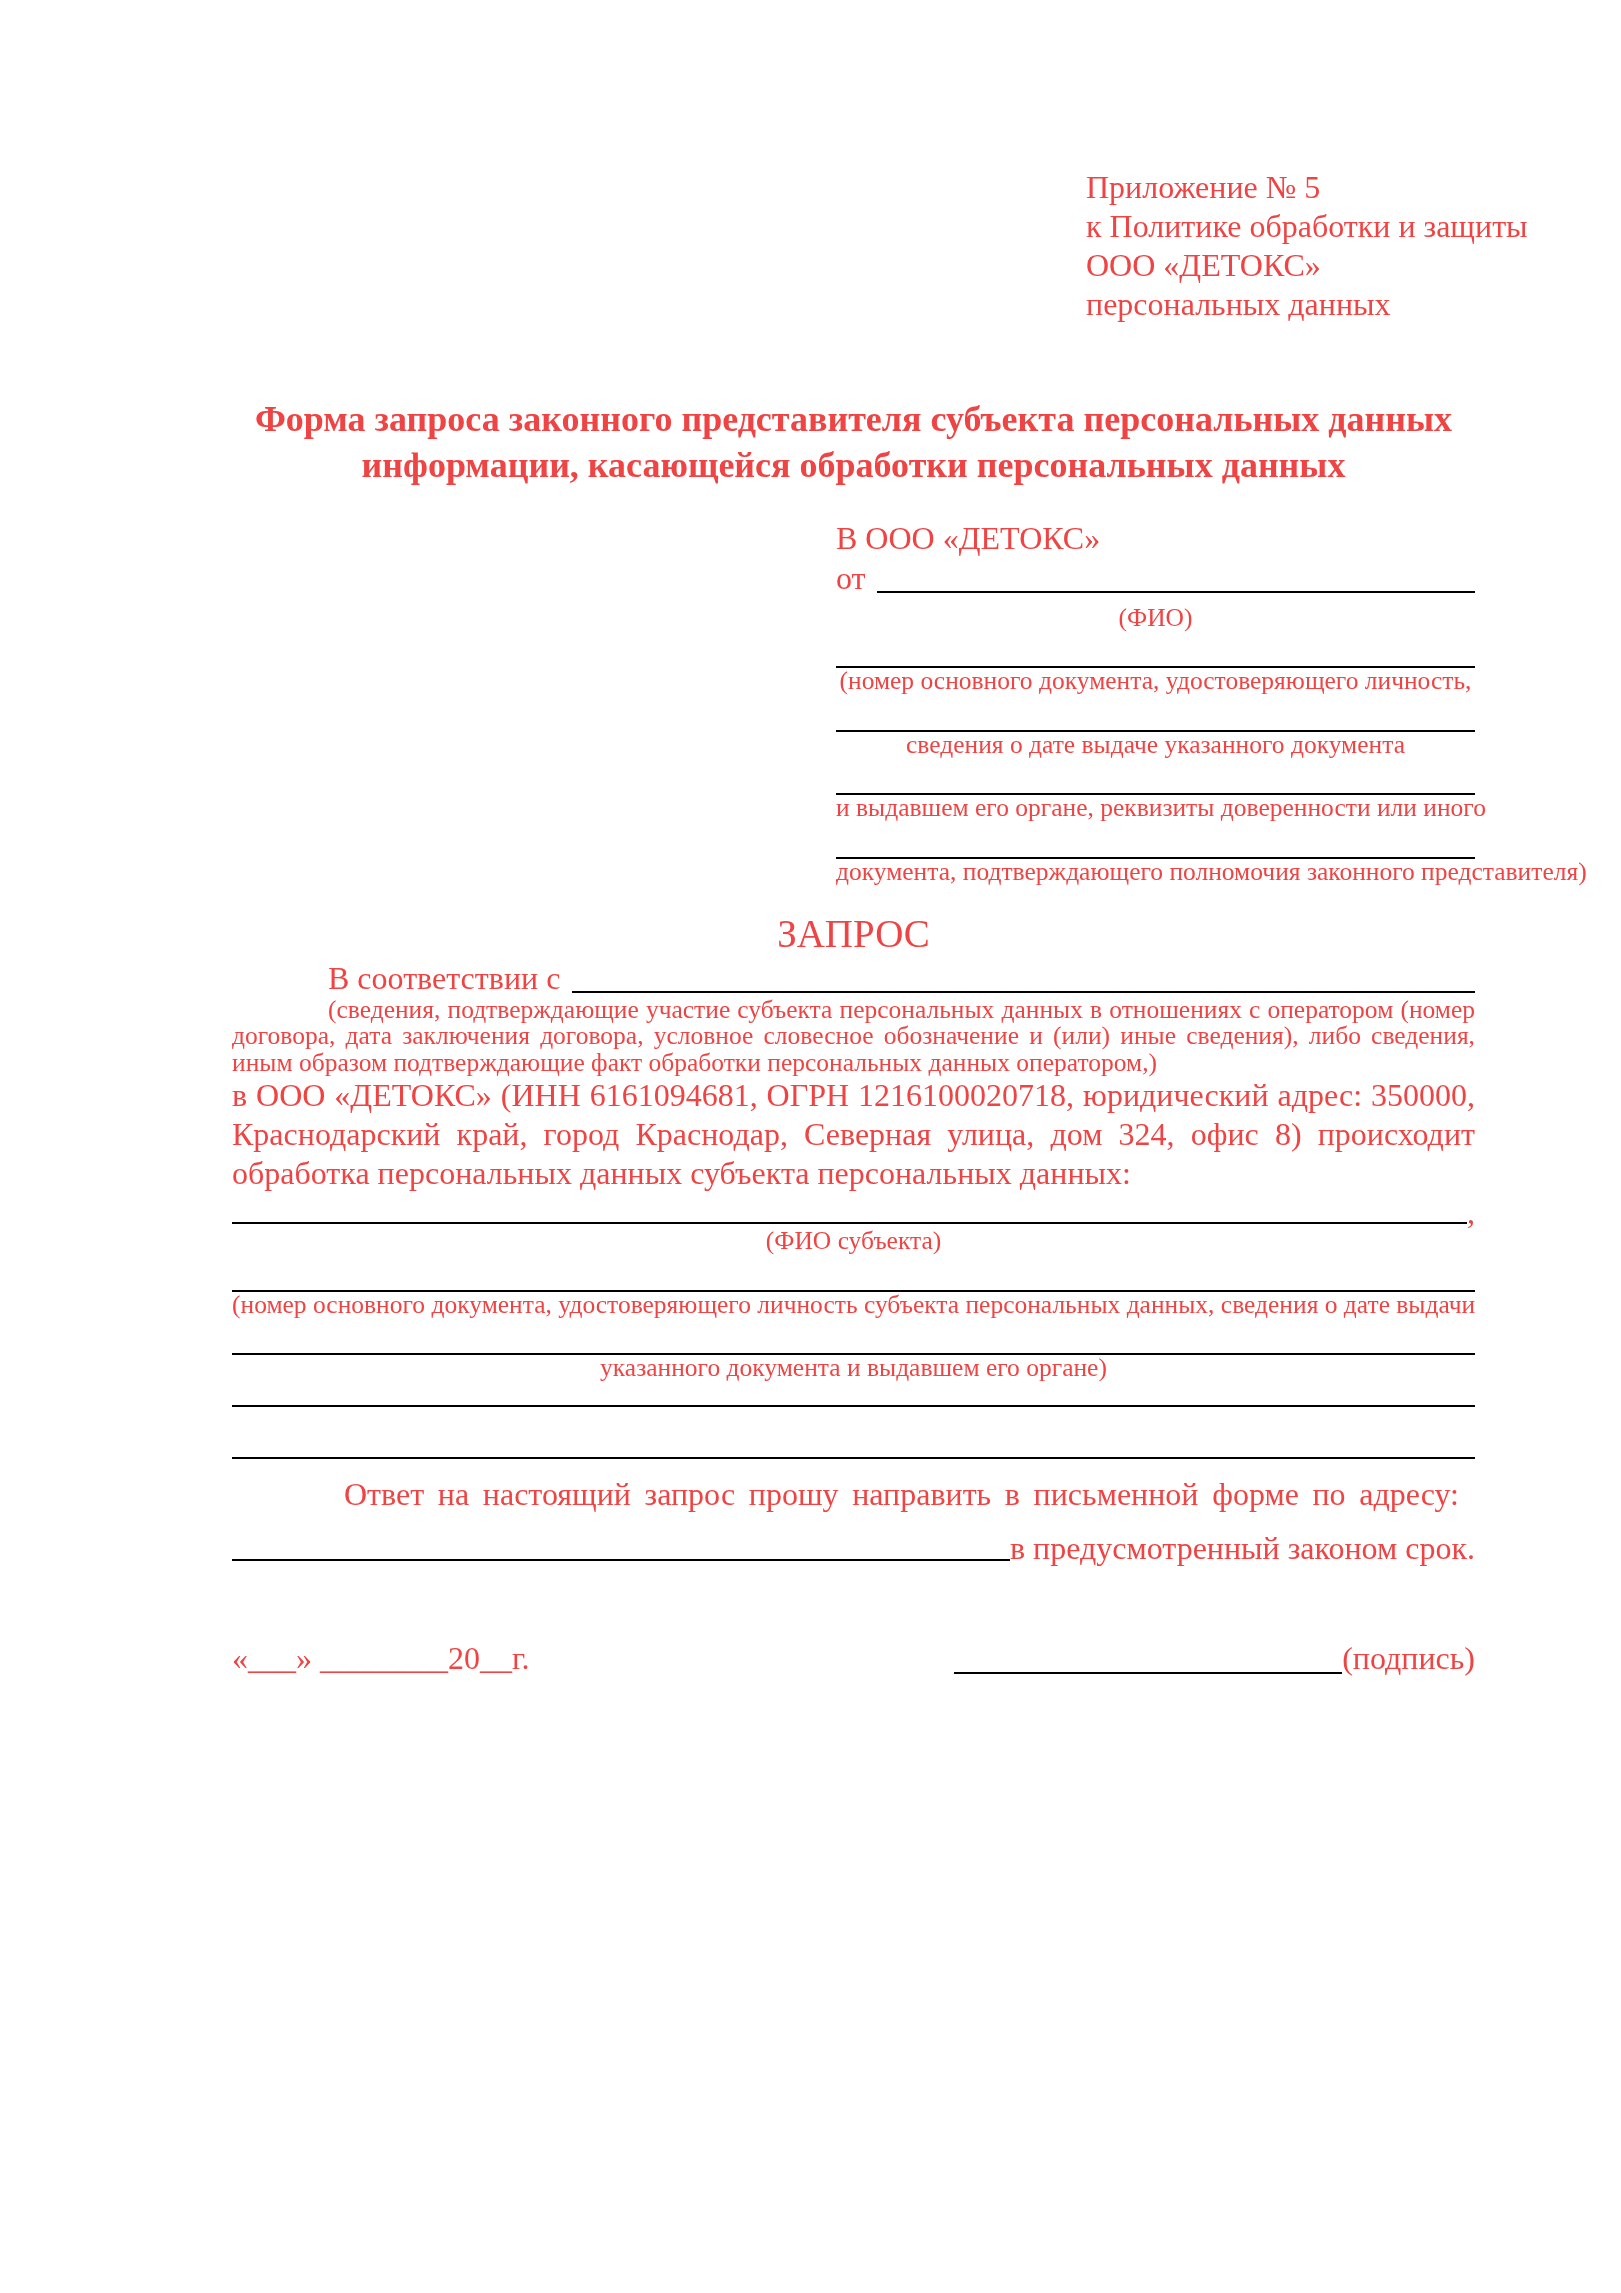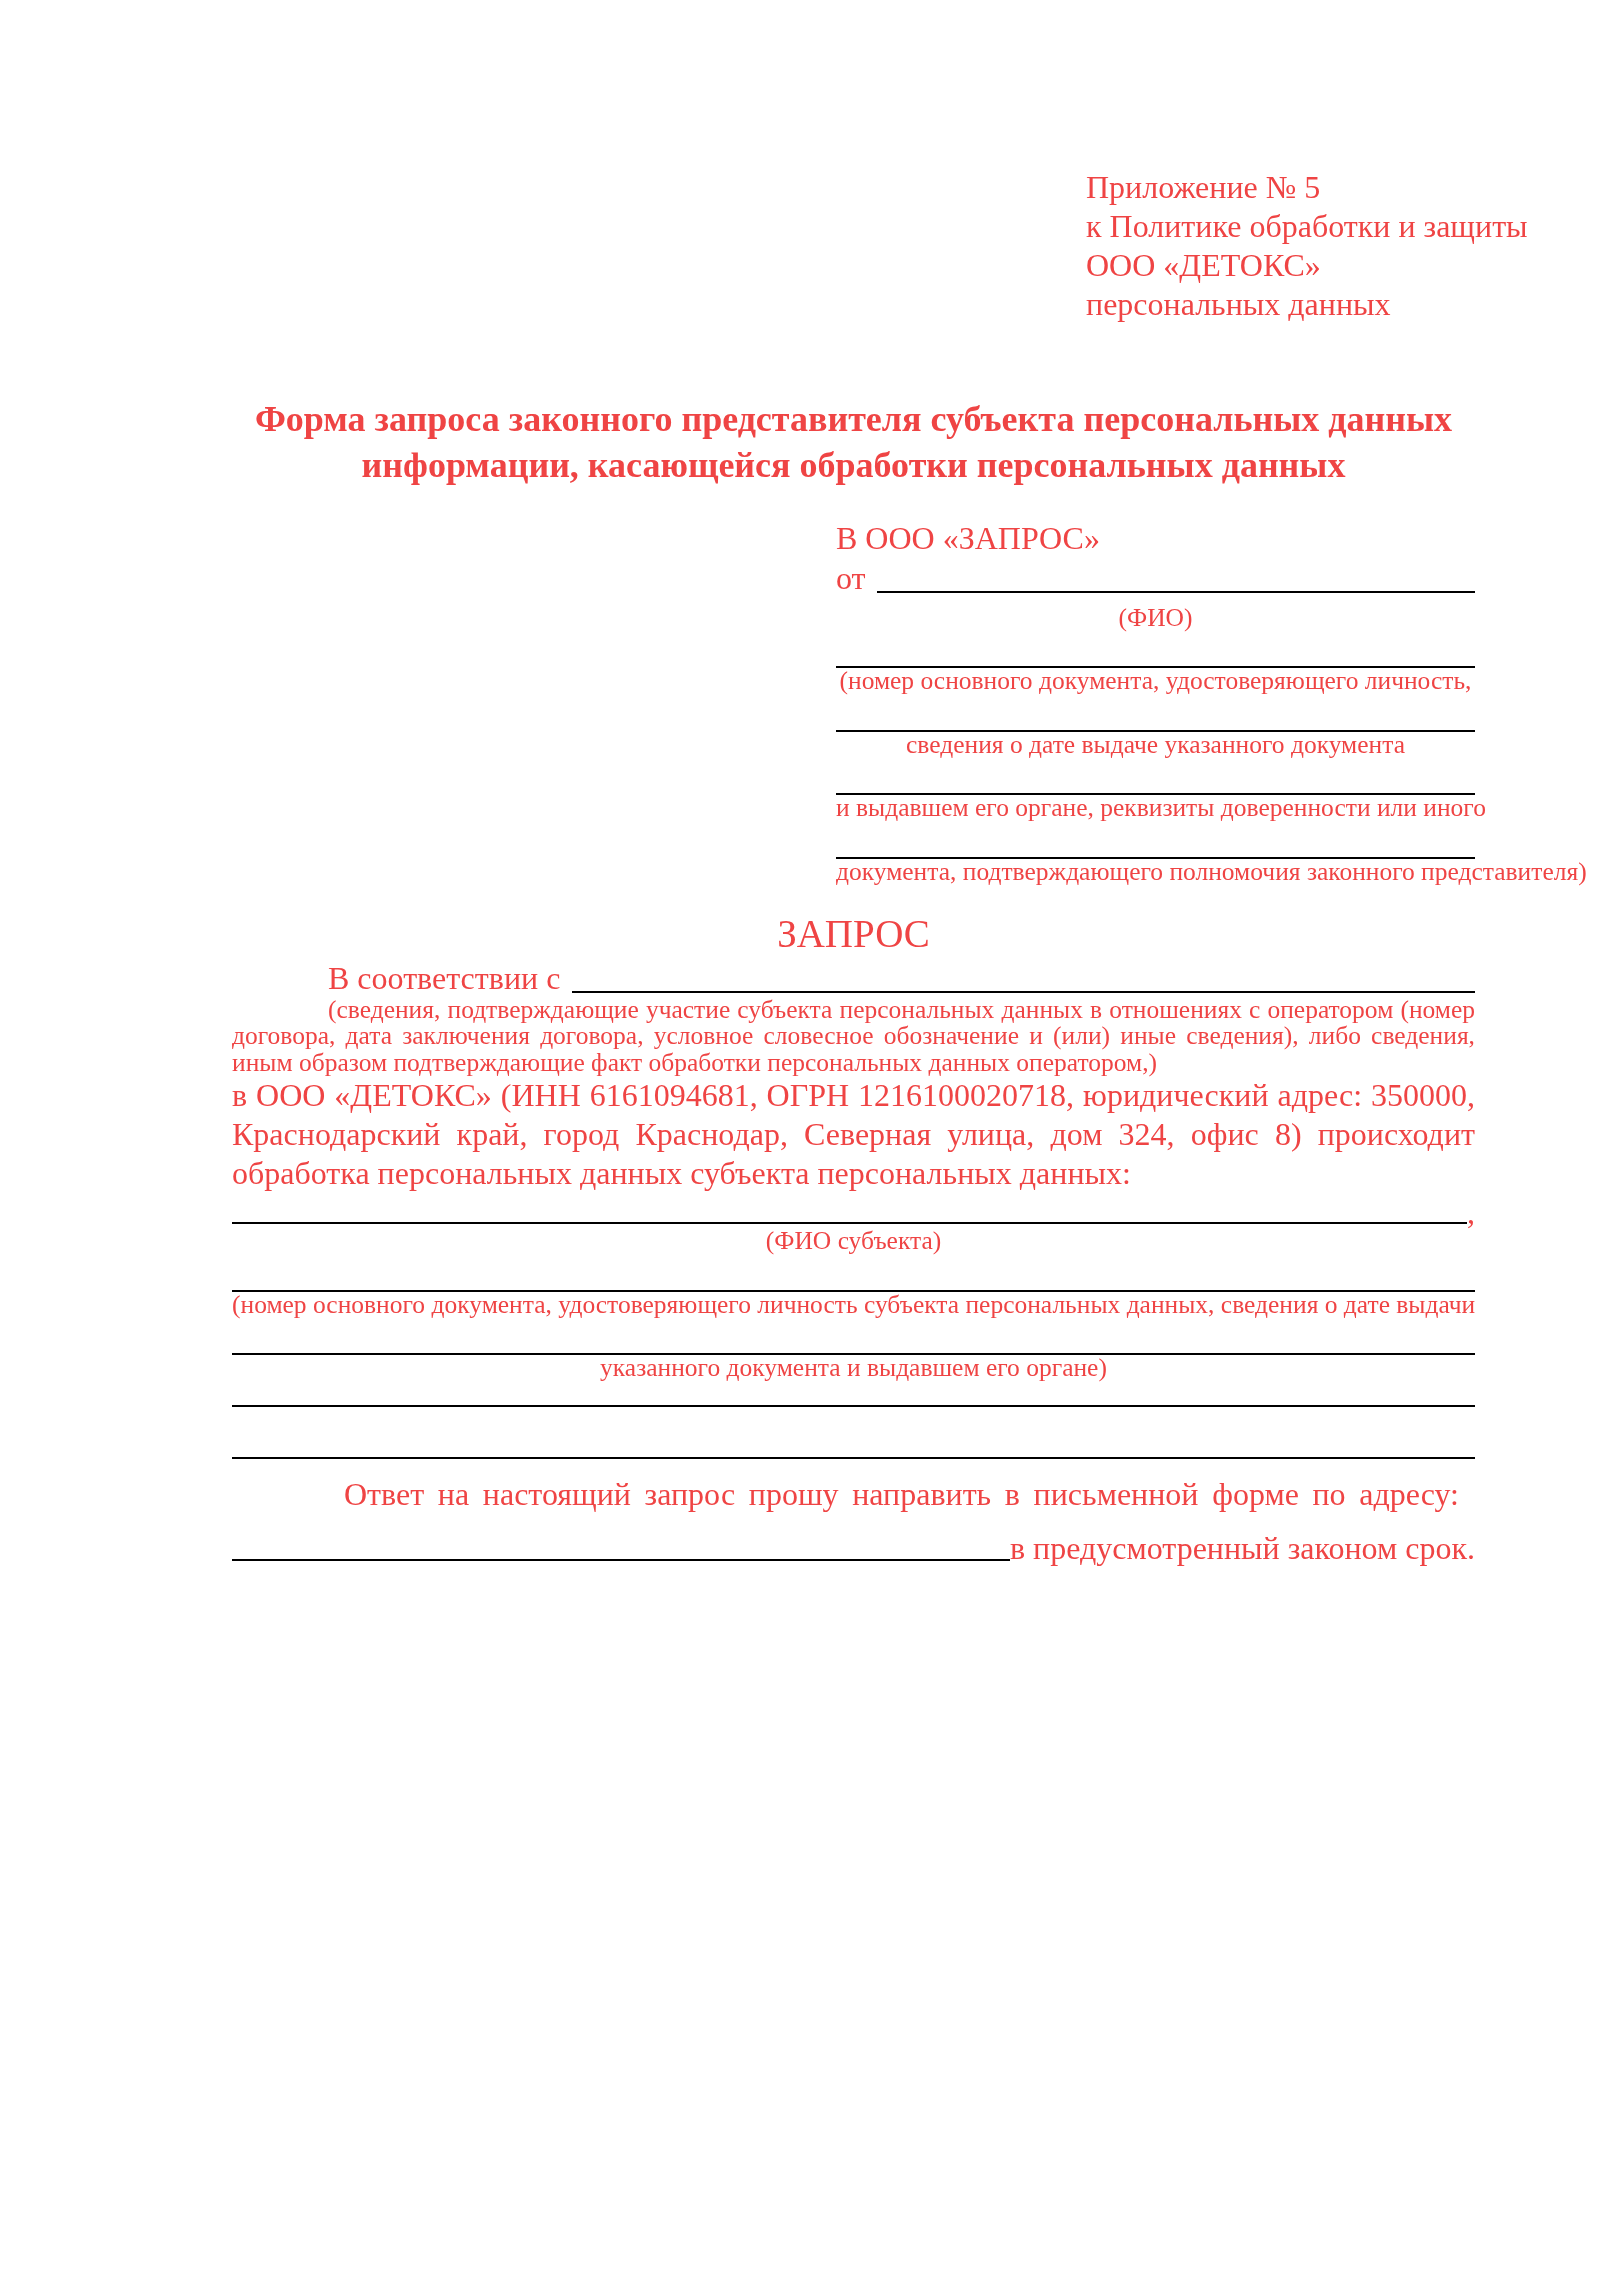--- a/index.html
+++ b/index.html
@@ -81,21 +81,21 @@
     <div>ООО «ДЕТОКС»</div>
     <div>персональных данных</div>
   </div>
 
   <div class="title">
     <span>Форма запроса законного представителя субъекта персональных данных</span>
     <span>информации, касающейся обработки персональных данных</span>
   </div>
 
   <div class="addressee">
-    <div class="to-line">В ООО «ЗАПРОС»</div>
+    <div class="to-line">В ООО «ДЕТОКС»</div>
     <div class="from-row">
       <span>от</span>
       <div class="fill-line"></div>
     </div>
     <div class="caption fio-caption">(ФИО)</div>
 
     <div class="doc-line"></div>
     <div class="caption">(номер основного документа, удостоверяющего личность,</div>
     <div class="doc-line"></div>
     <div class="caption">сведения о дате выдаче указанного документа</div>
@@ -132,15 +132,22 @@
   <div class="gap1"></div>
   <div class="gap2"></div>
 
   <p class="reply-par">Ответ на настоящий запрос прошу направить в письменной форме по адресу:</p>
 
   <div class="address-row">
     <div class="fill-line"></div>
     <span class="tail">в предусмотренный законом срок.</span>
   </div>
 
+  <div class="footer-row">
+    <span class="date-line">«___» ________20__г.</span>
+    <span class="sig-group">
+      <span class="sig-line"></span>
+      <span class="sig-caption">(подпись)</span>
+    </span>
+  </div>
 
 </div>
 
 
 </body></html>

